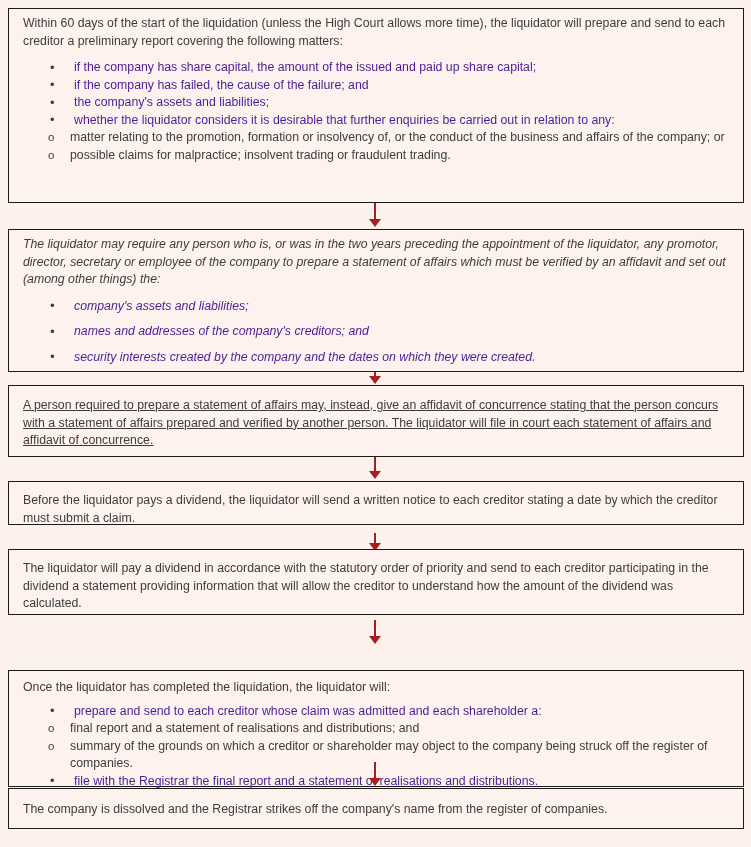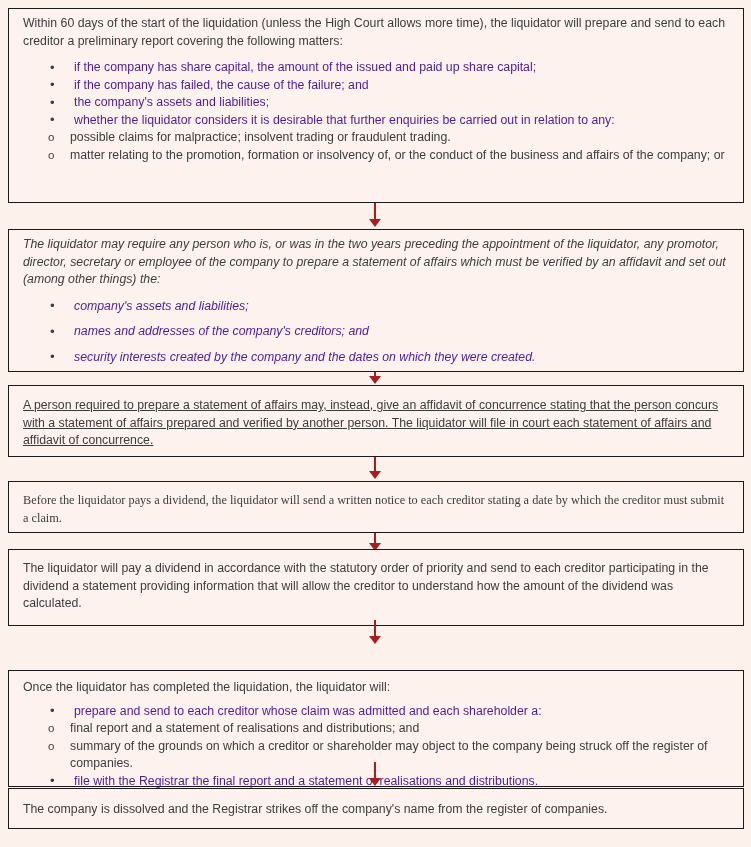--- a/index.html
+++ b/index.html
@@ -111,22 +111,22 @@
 
   <div class="node" style="top:8px; height:195px;">
     <p class="para">Within 60 days of the start of the liquidation (unless the High Court allows more time), the liquidator will prepare and send to each creditor a preliminary report covering the following matters:</p>
     <ul class="bullets">
       <li>if the company has share capital, the amount of the issued and paid up share capital;</li>
       <li>if the company has failed, the cause of the failure; and</li>
       <li>the company's assets and liabilities;</li>
       <li>whether the liquidator considers it is desirable that further enquiries be carried out in relation to any:</li>
     </ul>
     <ul class="subbullets">
+      <li>matter relating to the promotion, formation or insolvency of, or the conduct of the business and affairs of the company; or</li>
       <li>possible claims for malpractice; insolvent trading or fraudulent trading.</li>
-      <li>matter relating to the promotion, formation or insolvency of, or the conduct of the business and affairs of the company; or</li>
     </ul>
   </div>
 
   <div class="connector" style="top:203px; height:20px;"></div>
   <div class="arrowhead" style="top:219px;"></div>
 
   <div class="node" style="top:229px; height:143px;font-style:italic;">
     <p class="para">The liquidator may require any person who is, or was in the two years preceding the appointment of the liquidator, any promotor, director, secretary or employee of the company to prepare a statement of affairs which must be verified by an affidavit and set out (among other things) the:</p>
     <ul class="bullets loose">
       <li>company's assets and liabilities;</li>
@@ -138,28 +138,28 @@
   <div class="connector" style="top:372px; height:8px;"></div>
   <div class="arrowhead" style="top:376px;"></div>
 
   <div class="node" style="top:385px; height:72px; padding-top:11px;text-decoration:underline;">
     <p class="para">A person required to prepare a statement of affairs may, instead, give an affidavit of concurrence stating that the person concurs with a statement of affairs prepared and verified by another person. The liquidator will file in court each statement of affairs and affidavit of concurrence.</p>
   </div>
 
   <div class="connector" style="top:457px; height:18px;"></div>
   <div class="arrowhead" style="top:471px;"></div>
 
-  <div class="node" style="top:481px; height:52px; padding-top:10px;font-family:Liberation Serif, serif;">
+  <div class="node" style="top:481px; height:44px; padding-top:10px;">
     <p class="para">Before the liquidator pays a dividend, the liquidator will send a written notice to each creditor stating a date by which the creditor must submit a claim.</p>
   </div>
 
   <div class="connector" style="top:533px; height:14px;"></div>
   <div class="arrowhead" style="top:543px;"></div>
 
-  <div class="node" style="top:549px; height:77px; padding-top:10px;">
+  <div class="node" style="top:549px; height:66px; padding-top:10px;">
     <p class="para">The liquidator will pay a dividend in accordance with the statutory order of priority and send to each creditor participating in the dividend a statement providing information that will allow the creditor to understand how the amount of the dividend was calculated.</p>
   </div>
 
   <div class="connector" style="top:620px; height:20px;"></div>
   <div class="arrowhead" style="top:636px;"></div>
 
   <div class="node" style="top:670px; height:117px; padding-top:8px;">
     <p class="para">Once the liquidator has completed the liquidation, the liquidator will:</p>
     <ul class="bullets" style="margin-top:6px;">
       <li>prepare and send to each creditor whose claim was admitted and each shareholder a:</li>

